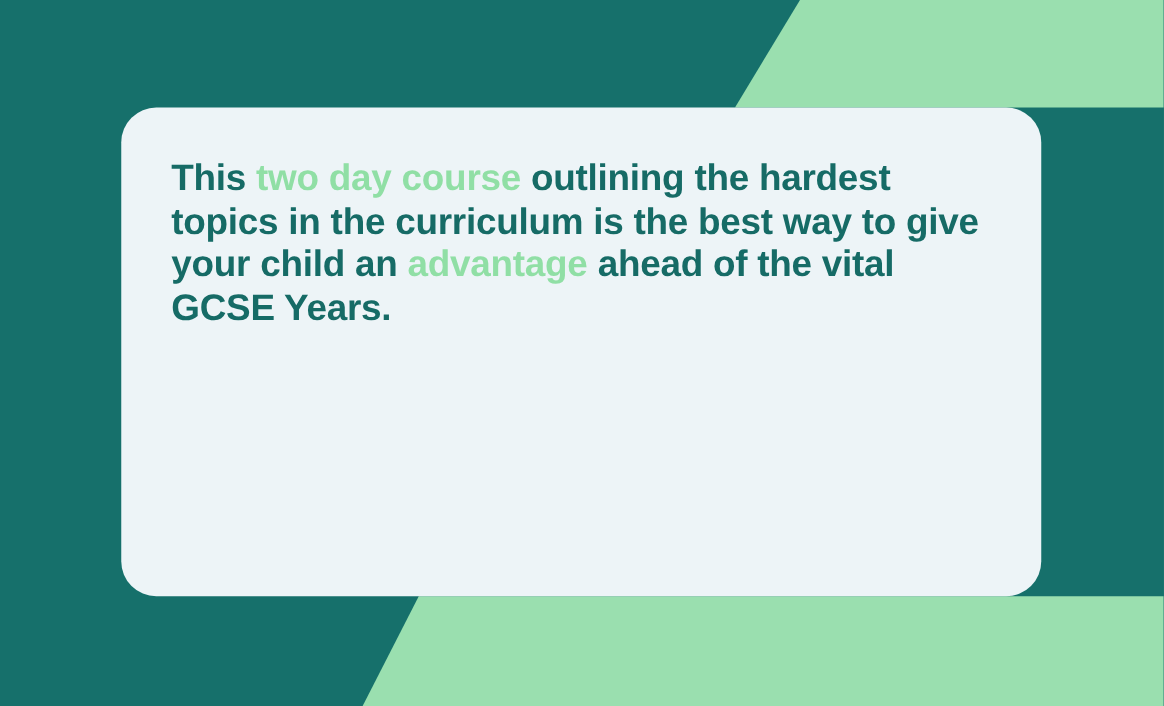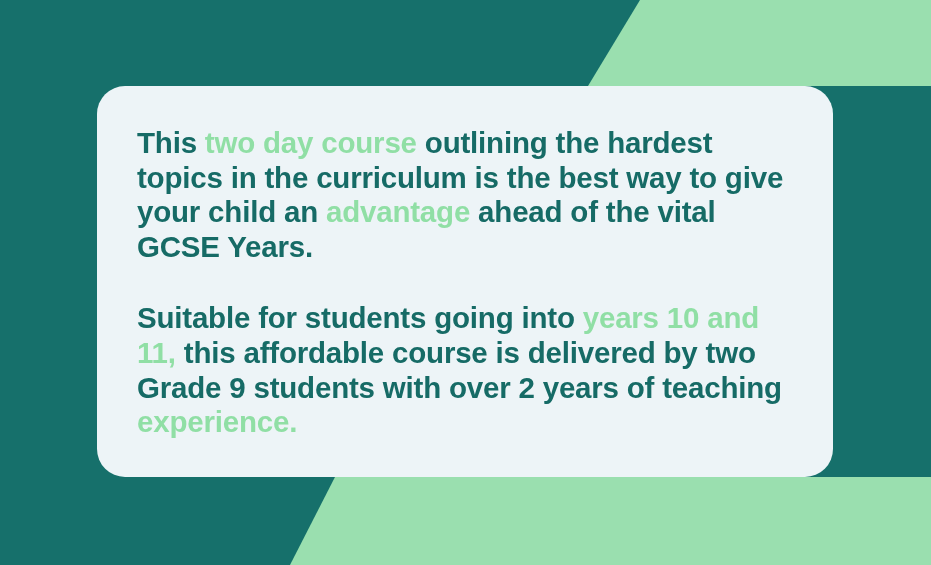--- a/index.html
+++ b/index.html
@@ -82,18 +82,17 @@
     <rect x="0" y="0" width="931" height="565" fill="#16706B"></rect>
     <polygon fill="#9ADFAF" points="640,0 931,0 931,86 588,86"></polygon>
     <polygon fill="#9ADFAF" points="335,477 931,477 931,565 290,565"></polygon>
   </svg>
 
   <div class="card">
     <div class="card-body">
 
       <p class="para"><span class="seg">This </span><span class="seg hl">two day course</span><span class="seg"> outlining the hardest topics in the curriculum is the best way to give your child an </span><span class="seg hl">advantage</span><span class="seg"> ahead of the vital GCSE Years.</span></p>
 
-      <p class="para"><span class="seg">Suitable for students going into </span><span class="seg hl">years 10 and 11,</span><span class="seg"> this affordable course is delivered by two Grade 9 students with over 2 years of teaching </span><span class="seg hl">experience.</span></p>
 
     </div>
   </div>
 
 </div>
 
 </body></html>

